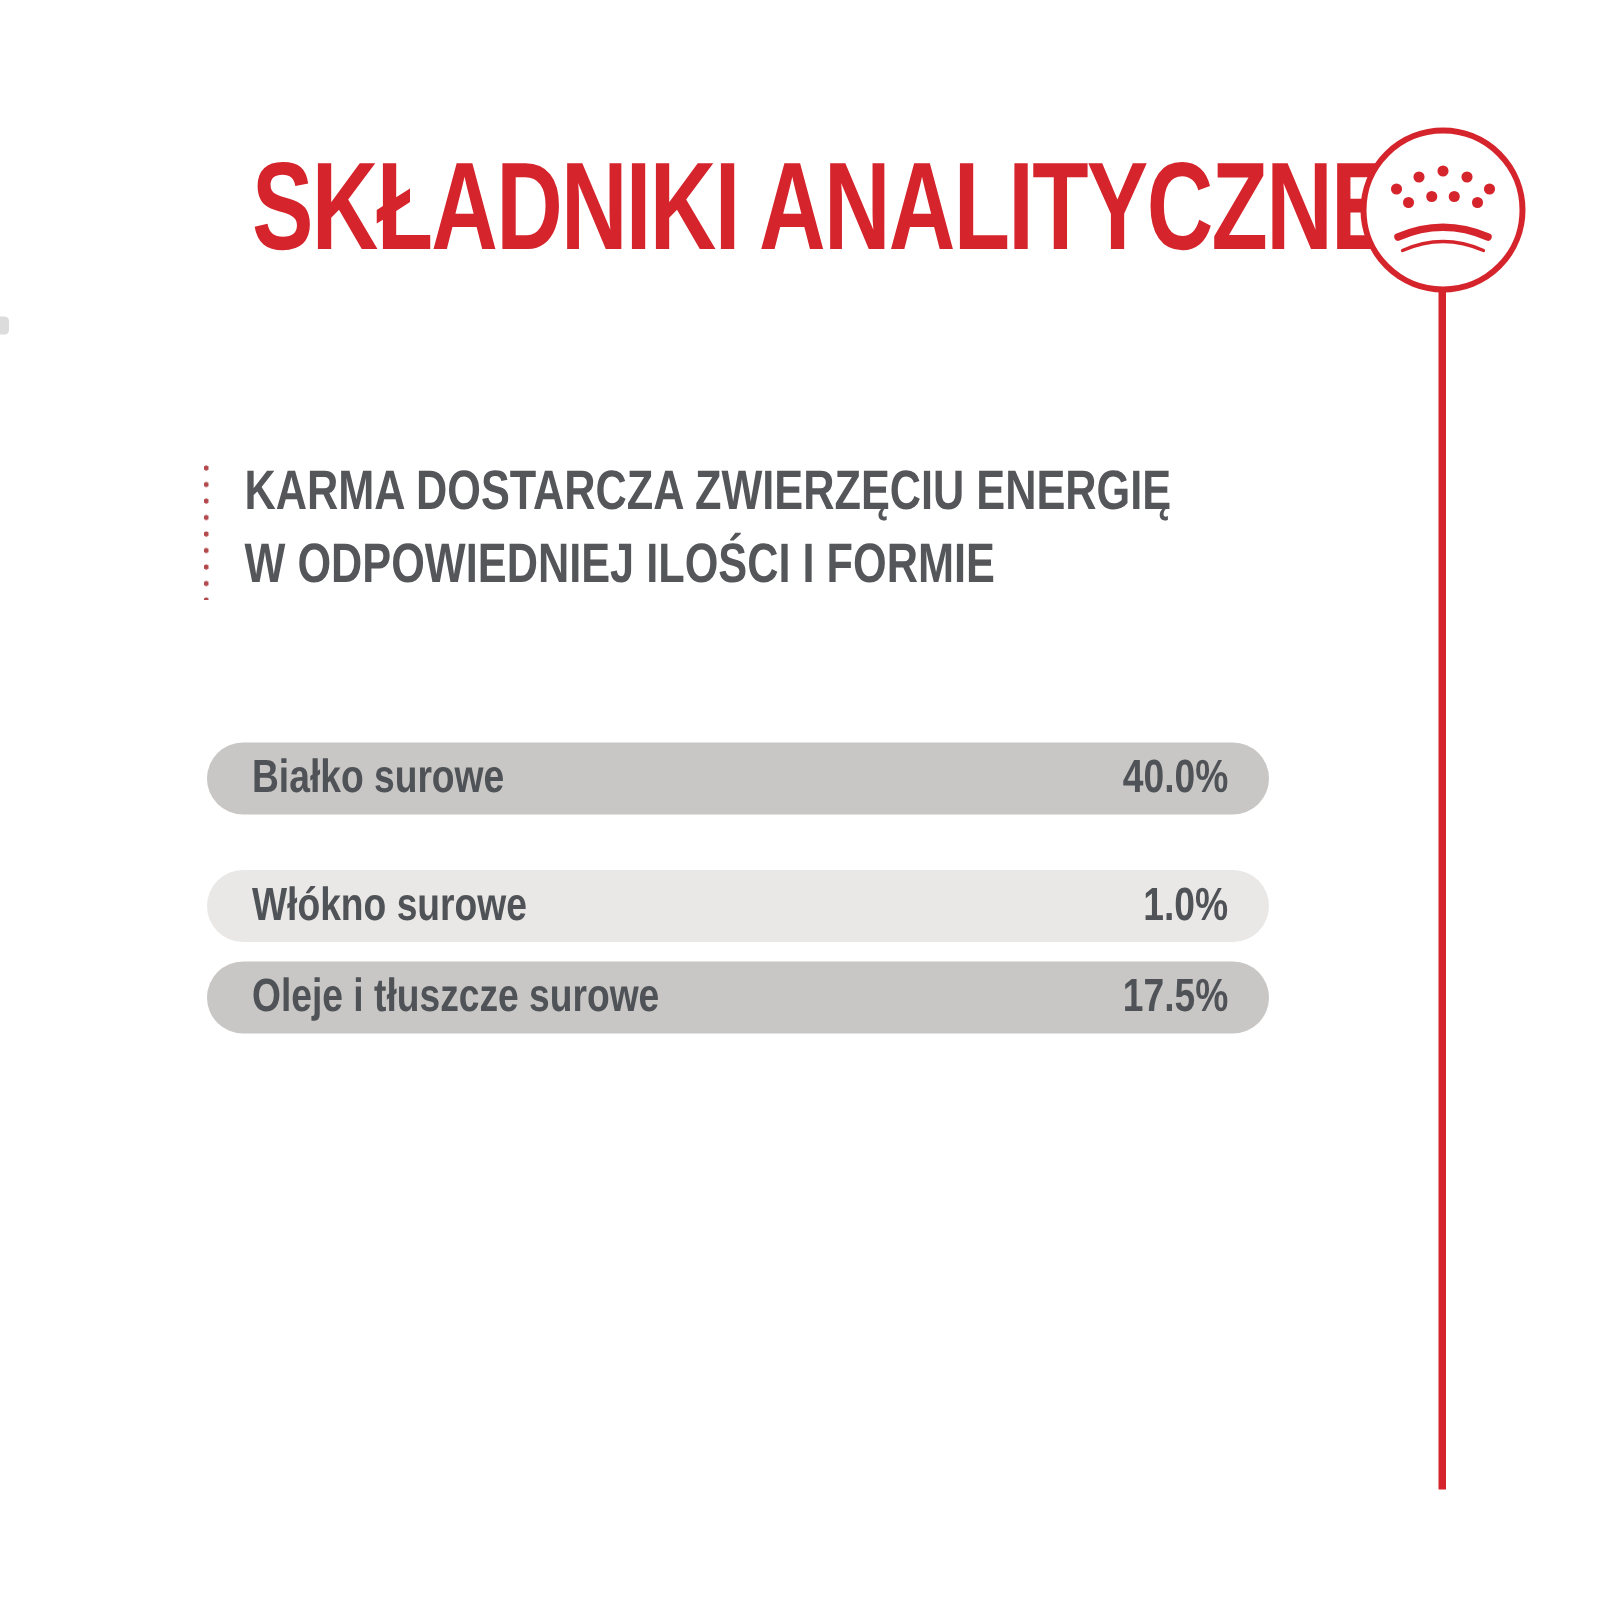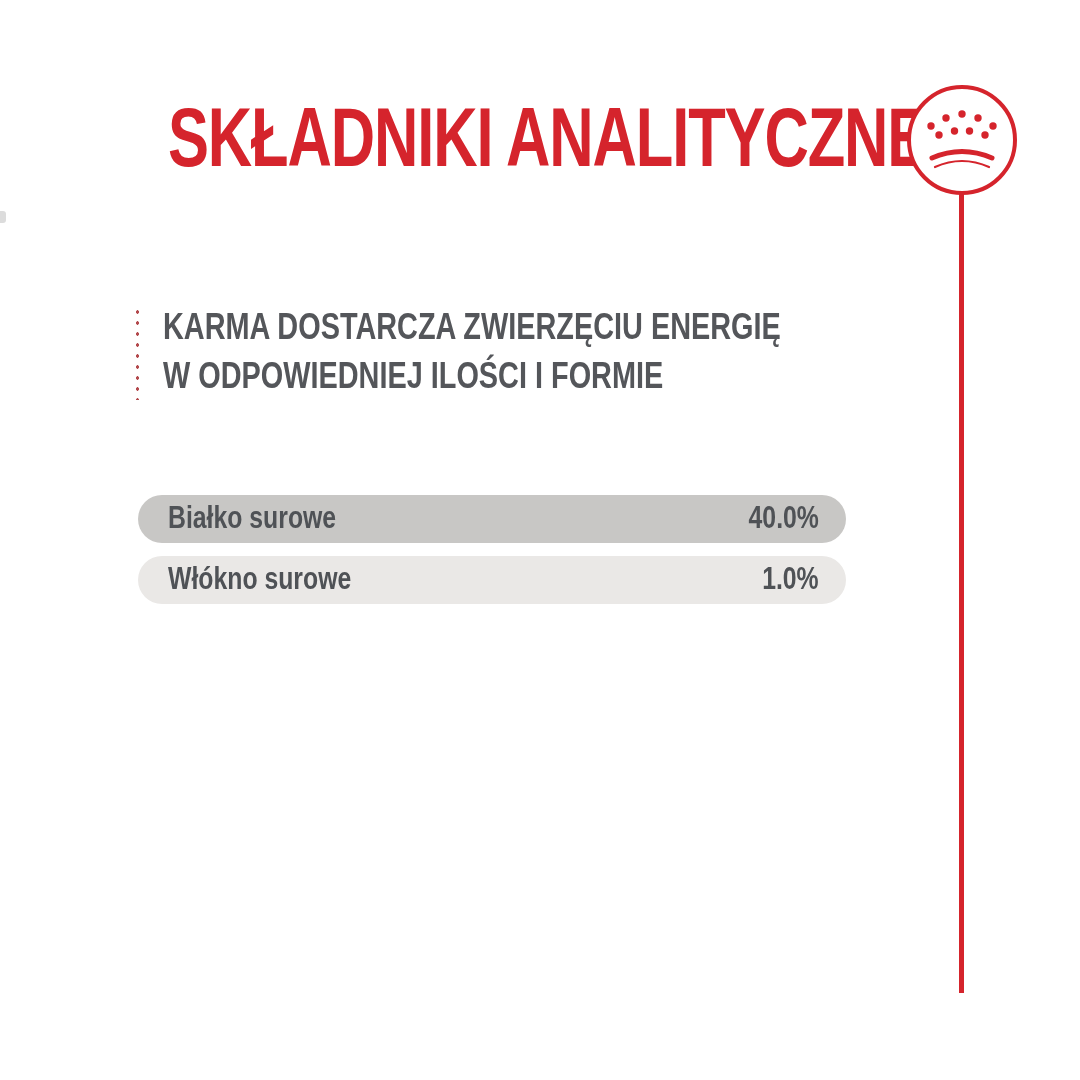--- a/index.html
+++ b/index.html
@@ -92,21 +92,21 @@
     flex-direction: column;
     gap: 13px;
     justify-content: flex-end;
   }
   .row {
     position: relative;
     height: 48px;
     border-radius: 24px;
   }
   .row.dark  { background: #c8c7c5; }
-  .row.light { background: #eae8e6; }
+  .row.light { background: #eae8e6; margin-top: 24px; }
   .row-label, .row-value {
     position: absolute;
     top: 50%;
     font-size: 31px;
     font-weight: bold;
     color: #4f5256;
     white-space: nowrap;
   }
   .row-label {
     left: 30px;
@@ -168,15 +168,19 @@
 
   <div class="rows">
     <div class="row dark">
       <span class="row-label">Białko surowe</span>
       <span class="row-value">40.0%</span>
     </div>
     <div class="row light">
       <span class="row-label">Włókno surowe</span>
       <span class="row-value">1.0%</span>
     </div>
+    <div class="row dark">
+      <span class="row-label">Oleje i tłuszcze surowe</span>
+      <span class="row-value">17.5%</span>
+    </div>
   </div>
 
 </div>
 
 </body></html>

